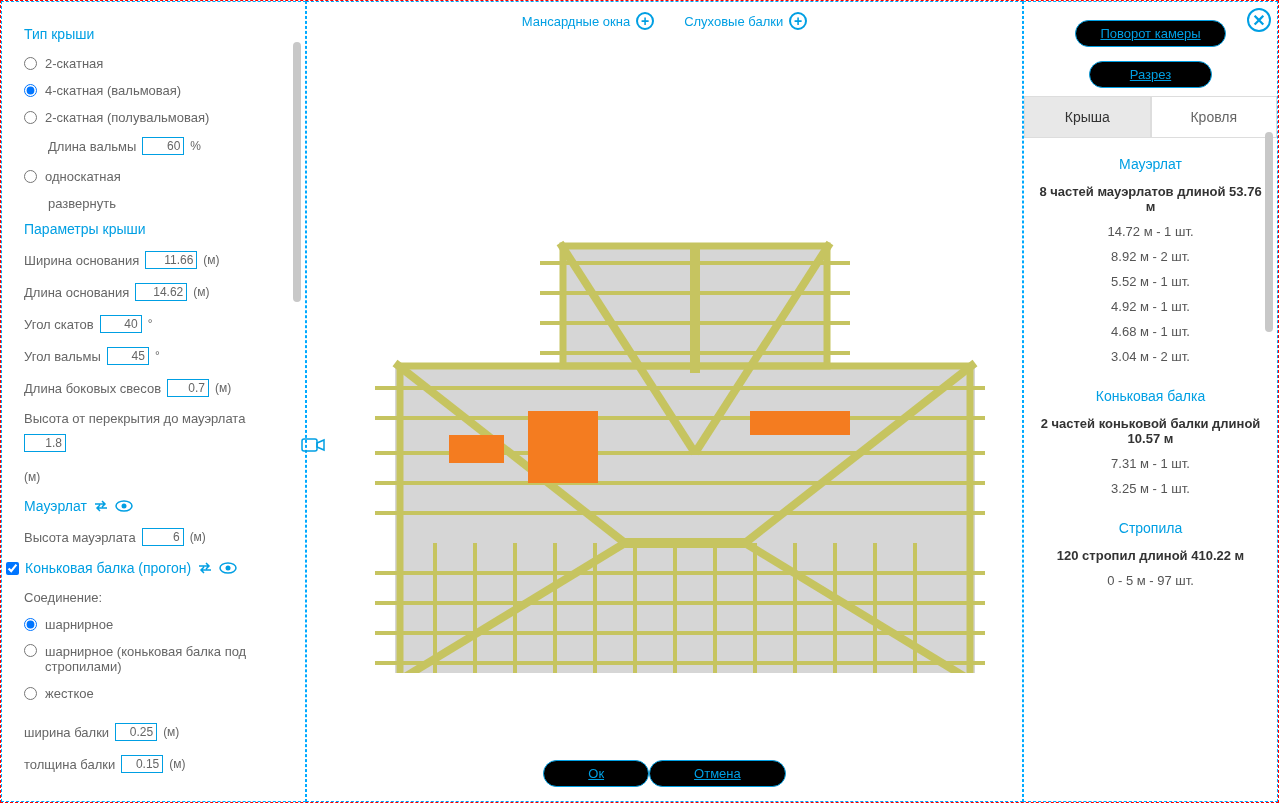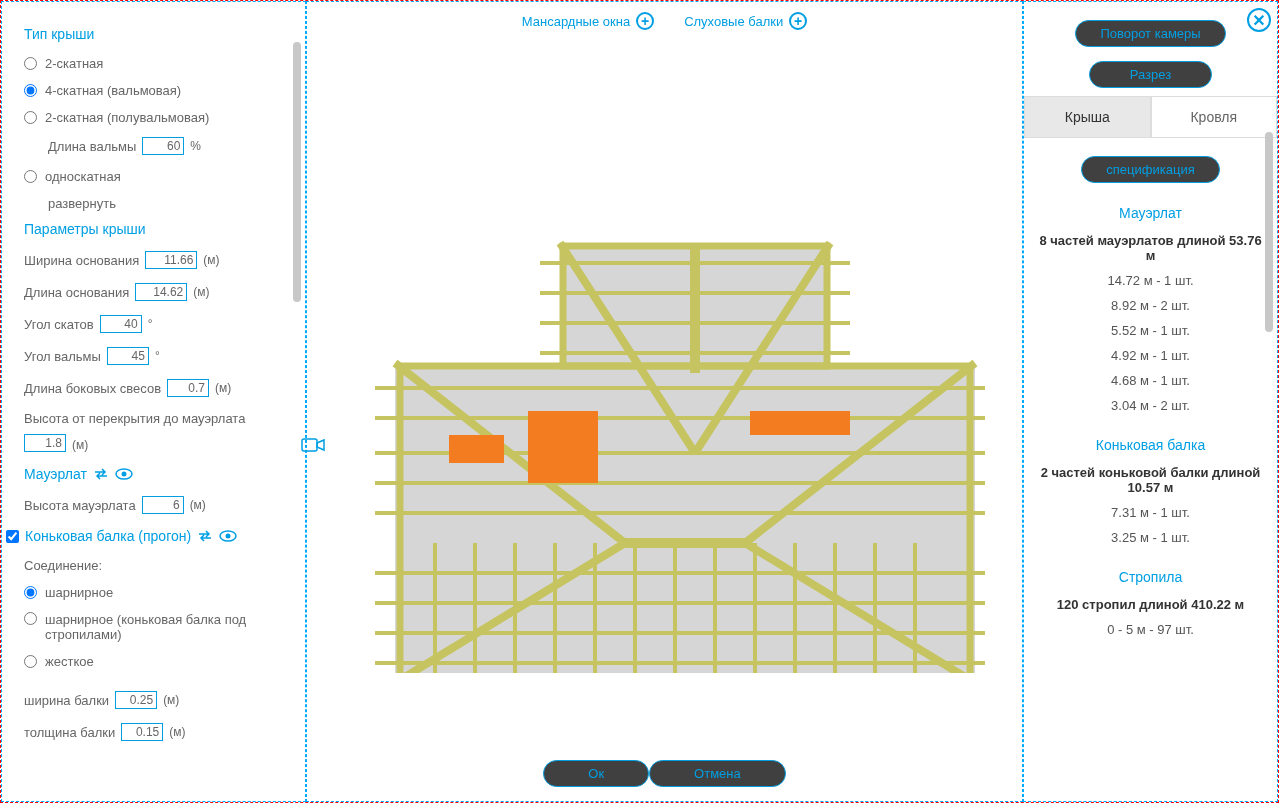--- a/index.html
+++ b/index.html
@@ -26,21 +26,21 @@
 .checkbox-row .section-title { margin: 0; }
 
 .top-buttons { display: flex; justify-content: center; gap: 30px; padding: 10px 0; }
 .text-plus-btn { color: #009fe3; font-size: 13px; display: flex; align-items: center; gap: 6px; cursor: pointer; }
 .plus-circle { width: 18px; height: 18px; border: 2px solid #009fe3; border-radius: 50%; display: flex; align-items: center; justify-content: center; color: #009fe3; font-weight: bold; font-size: 14px; }
 .timing { position: absolute; right: 12px; top: 42px; color: #009fe3; font-size: 10px; }
 .viewport { flex: 1; background: #fff; position: relative; }
 .roof-svg { position: absolute; left: 50%; top: 50%; transform: translate(-50%, -50%); }
 .camera-tool { position: absolute; left: -8px; top: 395px; color: #009fe3; }
 .bottom-buttons { display: flex; justify-content: center; padding: 14px 0; }
-.pill-btn { border: 1.5px solid #009fe3; color: #009fe3; background: #404040; border-radius: 18px; padding: 5px 44px; font-size: 13px; cursor: pointer; }
+.pill-btn { border: 1.5px solid #009fe3; color: #009fe3; background: #000000; border-radius: 18px; padding: 5px 44px; font-size: 13px; cursor: pointer; text-decoration: underline; }
 .pill-btn.small { padding: 5px 24px; }
 
 .close-x { position: absolute; right: 6px; top: 6px; width: 24px; height: 24px; border: 2px solid #009fe3; border-radius: 50%; display: flex; align-items: center; justify-content: center; color: #009fe3; font-size: 16px; font-weight: bold; cursor: pointer; }
 .right-top { padding: 18px 12px 8px 12px; display: flex; flex-direction: column; align-items: center; gap: 14px; }
 .tabs { display: flex; width: 100%; }
 .tab { flex: 1; text-align: center; padding: 12px 0; border: 1px solid #ddd; cursor: pointer; font-size: 14px; }
 .tab.active { background: #e8e8e8; color: #333; }
 .right-content { flex: 1; overflow-y: auto; padding: 18px 14px; text-align: center; }
 .spec-btn-wrap { display: flex; justify-content: center; margin-bottom: 22px; }
 .data-title { color: #009fe3; font-size: 14px; margin-bottom: 12px; }
@@ -102,21 +102,21 @@
         <input class="num-input" value="45" style="">
         <span class="unit">°</span>
       </div>
     <div class="field-row">
         <label>Длина боковых свесов</label>
         <input class="num-input" value="0.7" style="">
         <span class="unit">(м)</span>
       </div>
     <div class="field-row" style="flex-direction:column;align-items:flex-start;gap:8px;">
         <label>Высота от перекрытия до мауэрлата</label>
-        <div style="display:flex;gap:6px;align-items:flex-end;">
+        <div style="display:flex;gap:18px;align-items:flex-start;flex-direction:column;">
           <input class="num-input" value="1.8" style="">
           <span class="unit">(м)</span>
         </div>
       </div>
 
     <div class="section-title">
       <span>Мауэрлат</span>
       <svg class="icon-toggle" viewBox="0 0 16 16">
           <path d="M2 6 L12 6 M9 3 L12 6 L9 9 M14 10 L4 10 M7 7 L4 10 L7 13" stroke="#009fe3" fill="none" stroke-width="1.5"></path>
         </svg>
@@ -258,23 +258,20 @@
     <div class="close-x">✕</div>
     <div class="right-top">
       <button class="pill-btn small">Поворот камеры</button>
       <button class="pill-btn small" style="padding:5px 40px;">Разрез</button>
     </div>
     <div class="tabs">
       <div class="tab active">Крыша</div>
       <div class="tab">Кровля</div>
     </div>
     <div class="right-content">
-      <div class="spec-btn-wrap">
-          <button class="pill-btn small">спецификация</button>
-        </div>
 
       <div class="data-title">Мауэрлат</div>
       <div class="data-bold">8 частей мауэрлатов длиной 53.76 м</div>
       <div class="data-line">14.72 м - 1 шт.</div>
       <div class="data-line">8.92 м - 2 шт.</div>
       <div class="data-line">5.52 м - 1 шт.</div>
       <div class="data-line">4.92 м - 1 шт.</div>
       <div class="data-line">4.68 м - 1 шт.</div>
       <div class="data-line">3.04 м - 2 шт.</div>
 

